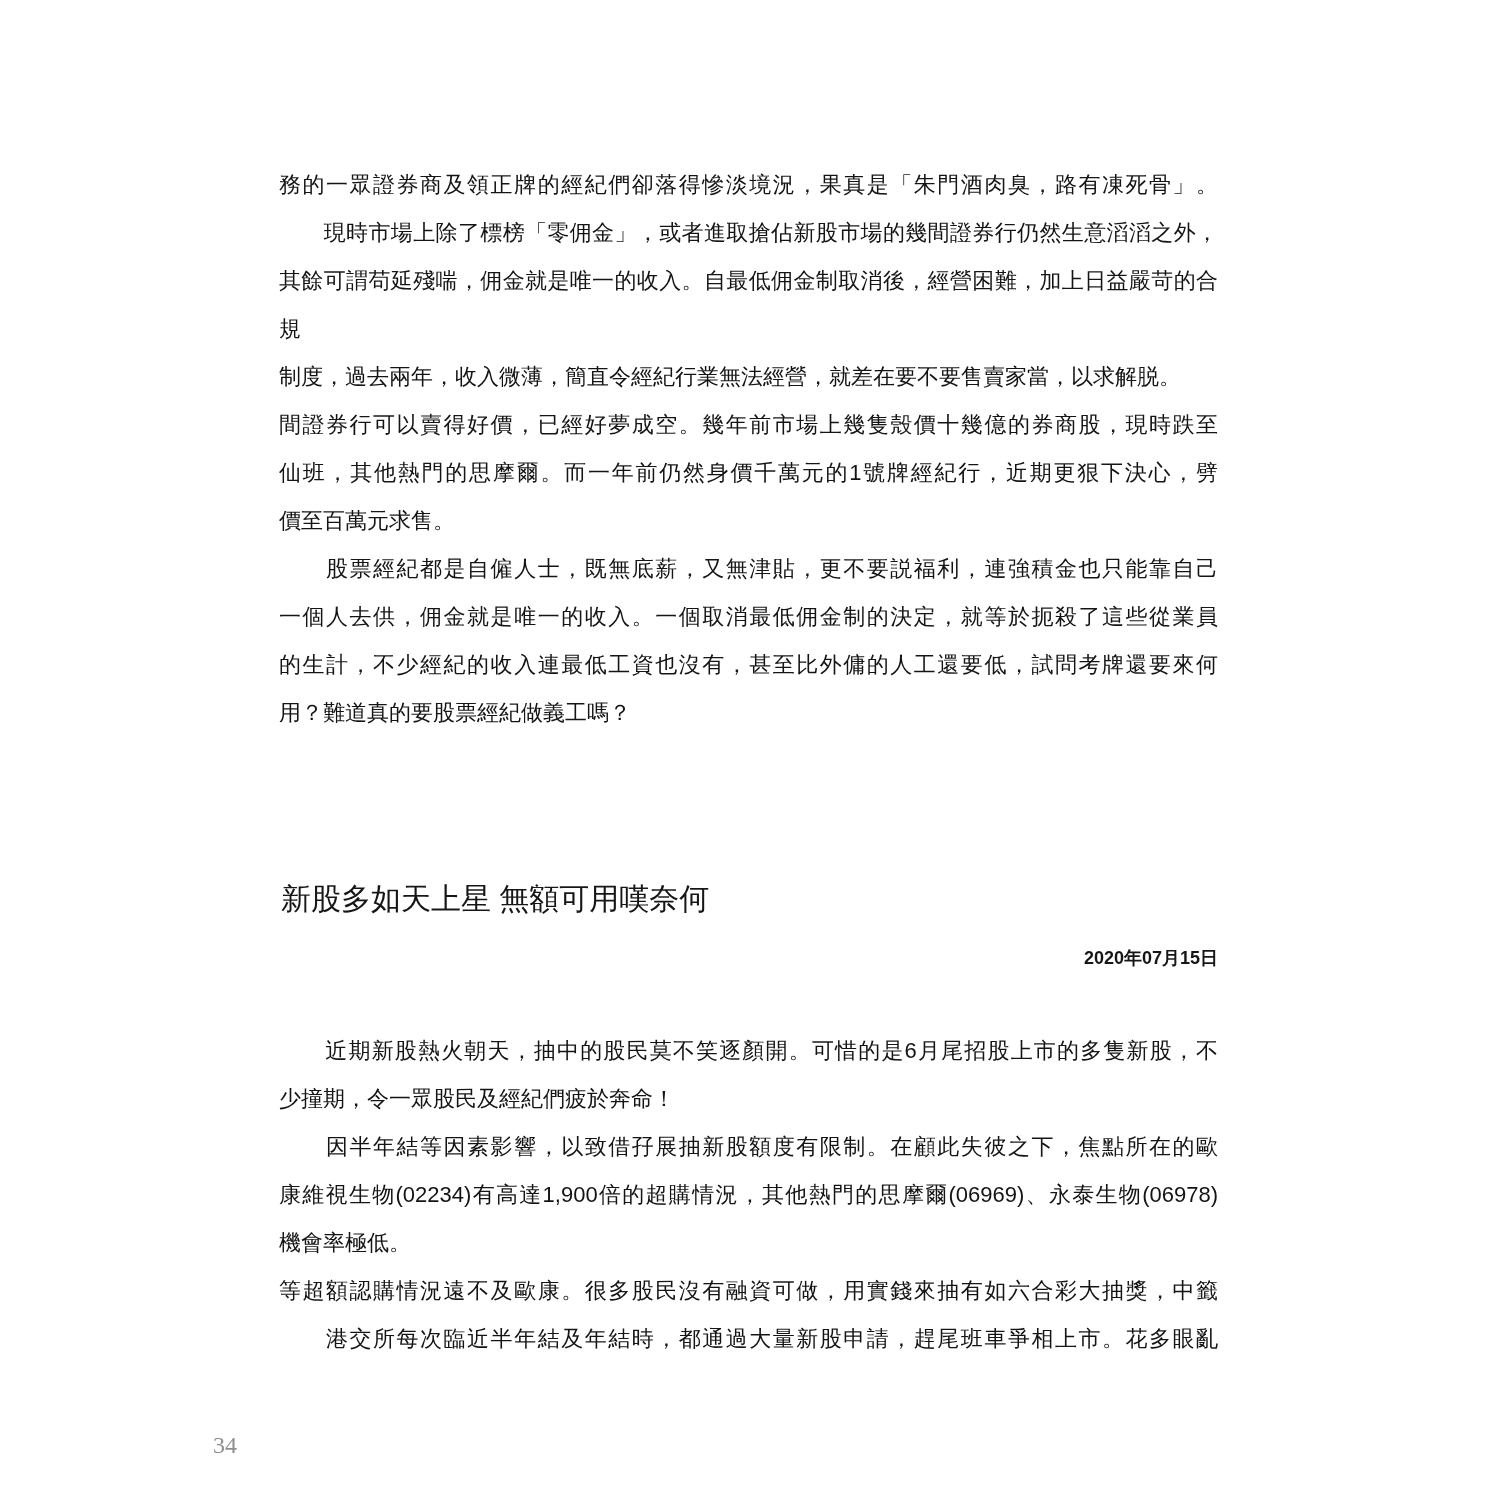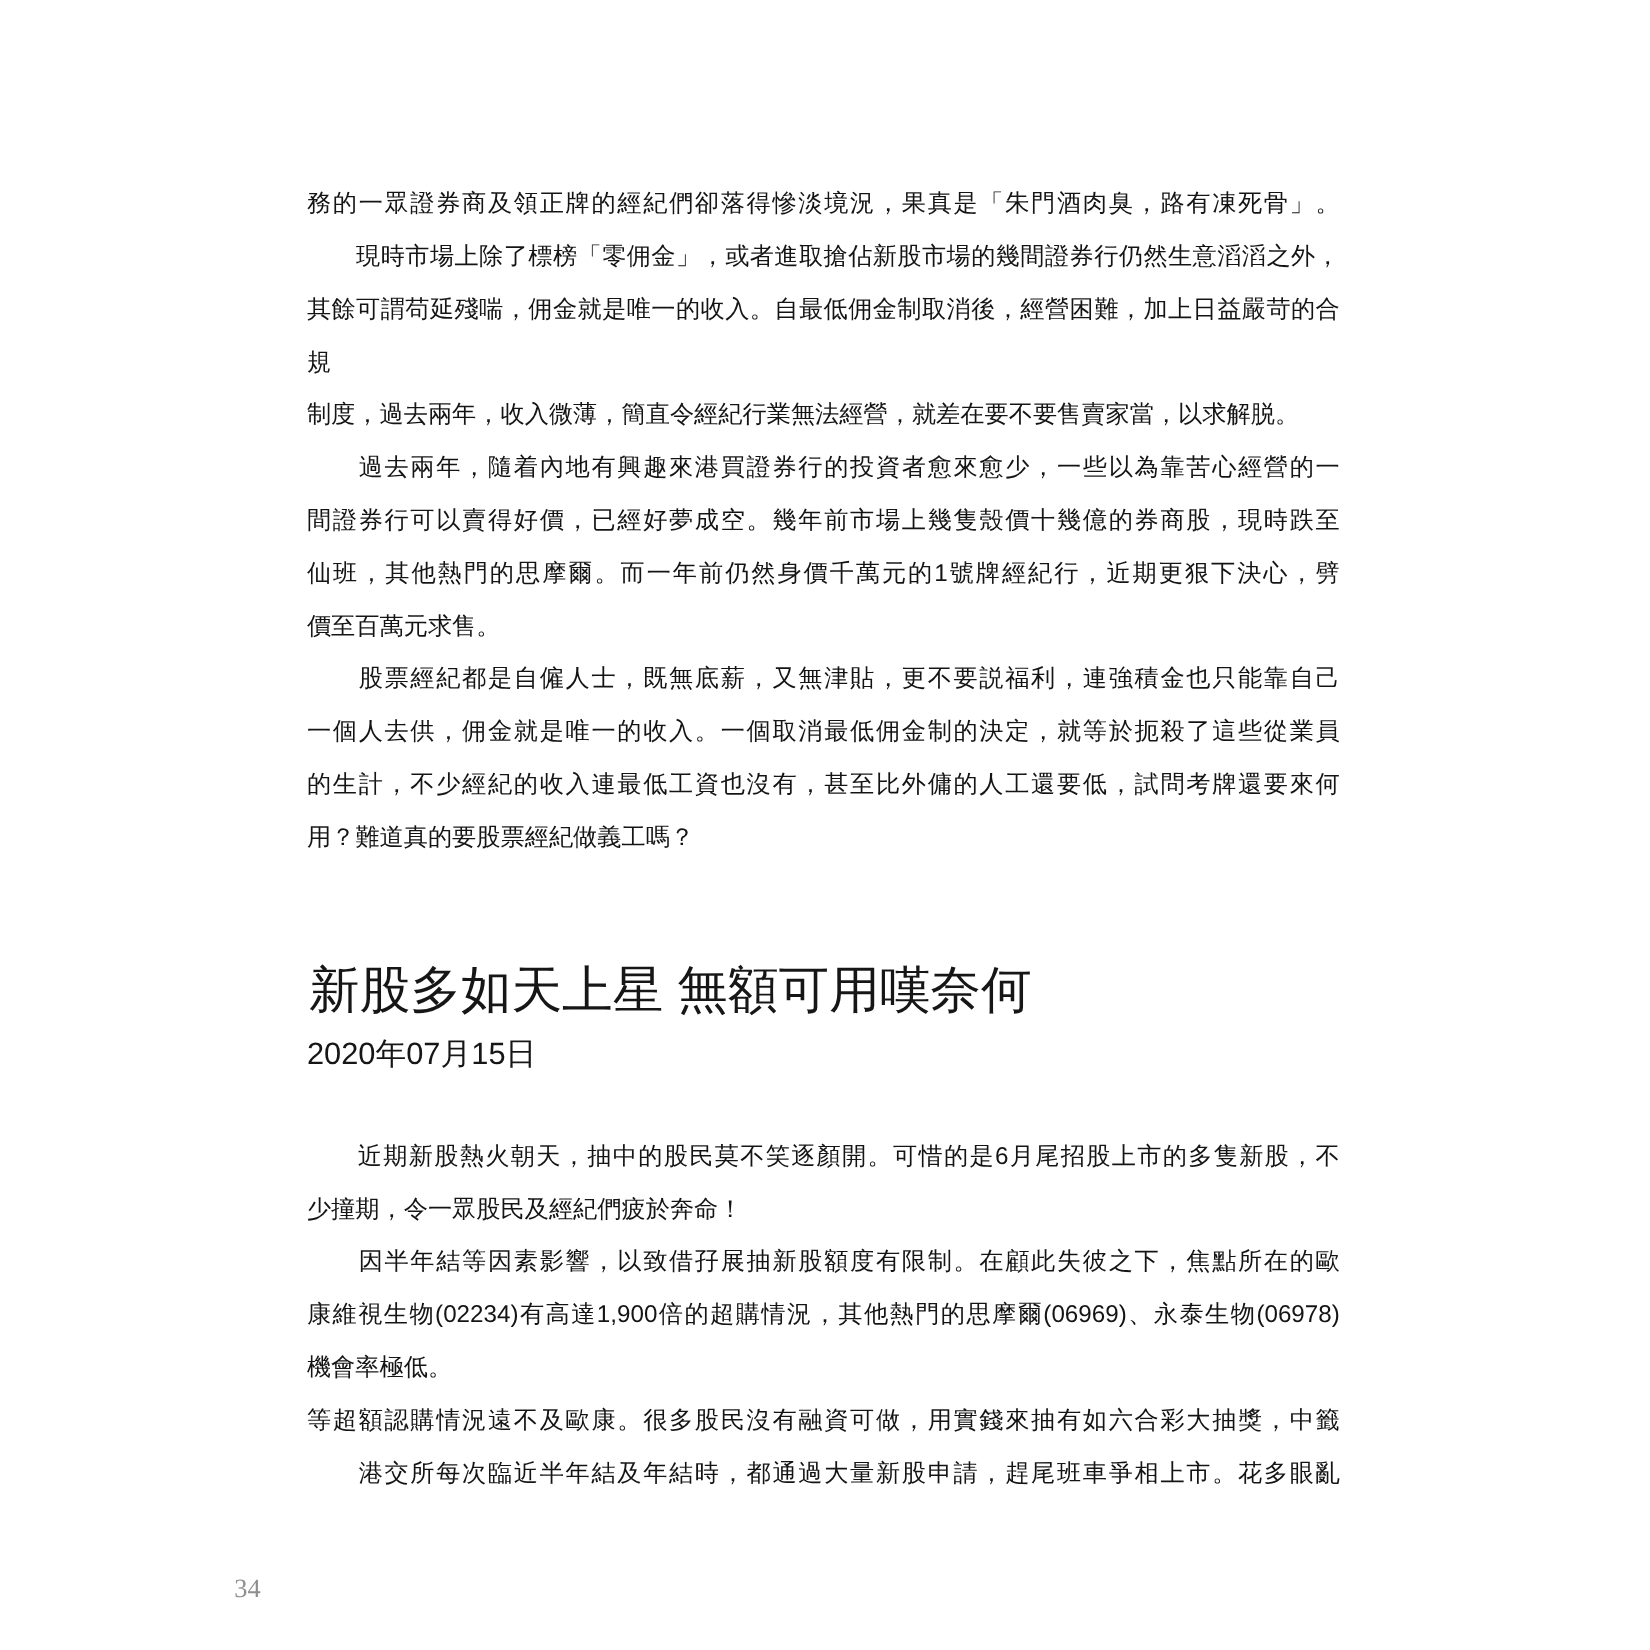--- a/index.html
+++ b/index.html
@@ -28,35 +28,36 @@
     white-space: pre-wrap;
   }
   .line.fill {
     text-align-last: justify;
   }
   .heading {
     position: absolute;
     left: 281px;
     top: 876px;
     width: 939px;
-    font-size: 46px;
+    font-size: 30px;
     line-height: 46px;
     font-weight: 400;
     color: #161616;
     margin: 0;
   }
   .date-line {
     position: absolute;
     left: 279px;
     top: 936px;
     width: 939px;
-    text-align: left;
-    font-size: 28px;
+    text-align: right;
+    font-size: 18px;
     line-height: 44px;
     color: #161616;
+    font-weight: bold;
   }
   .page-number {
     position: absolute;
     left: 213px;
     top: 1432px;
     font-size: 24px;
     line-height: 26px;
     color: #8f8f8f;
     font-family: Liberation Serif, serif;
   }
@@ -64,21 +65,20 @@
 </head>
 <body>
 
 <div class="page">
 
   <div class="body-text" id="article1-body">
       <div class="line fill">務的一眾證券商及領正牌的經紀們卻落得慘淡境況，果真是「朱門酒肉臭，路有凍死骨」。</div>
       <div class="line fill">　　現時市場上除了標榜「零佣金」，或者進取搶佔新股市場的幾間證券行仍然生意滔滔之外，</div>
       <div class="line fill">其餘可謂苟延殘喘，佣金就是唯一的收入。自最低佣金制取消後，經營困難，加上日益嚴苛的合規</div>
       <div class="line">制度，過去兩年，收入微薄，簡直令經紀行業無法經營，就差在要不要售賣家當，以求解脱。</div>
-      <div class="line fill">　　過去兩年，隨着內地有興趣來港買證券行的投資者愈來愈少，一些以為靠苦心經營的一</div>
       <div class="line fill">間證券行可以賣得好價，已經好夢成空。幾年前市場上幾隻殼價十幾億的券商股，現時跌至</div>
       <div class="line fill">仙班，其他熱門的思摩爾。而一年前仍然身價千萬元的1號牌經紀行，近期更狠下決心，劈</div>
       <div class="line">價至百萬元求售。</div>
       <div class="line fill">　　股票經紀都是自僱人士，既無底薪，又無津貼，更不要説福利，連強積金也只能靠自己</div>
       <div class="line fill">一個人去供，佣金就是唯一的收入。一個取消最低佣金制的決定，就等於扼殺了這些從業員</div>
       <div class="line fill">的生計，不少經紀的收入連最低工資也沒有，甚至比外傭的人工還要低，試問考牌還要來何</div>
       <div class="line">用？難道真的要股票經紀做義工嗎？</div>
     </div>
 
   <h1 class="heading">新股多如天上星 無額可用嘆奈何</h1>

